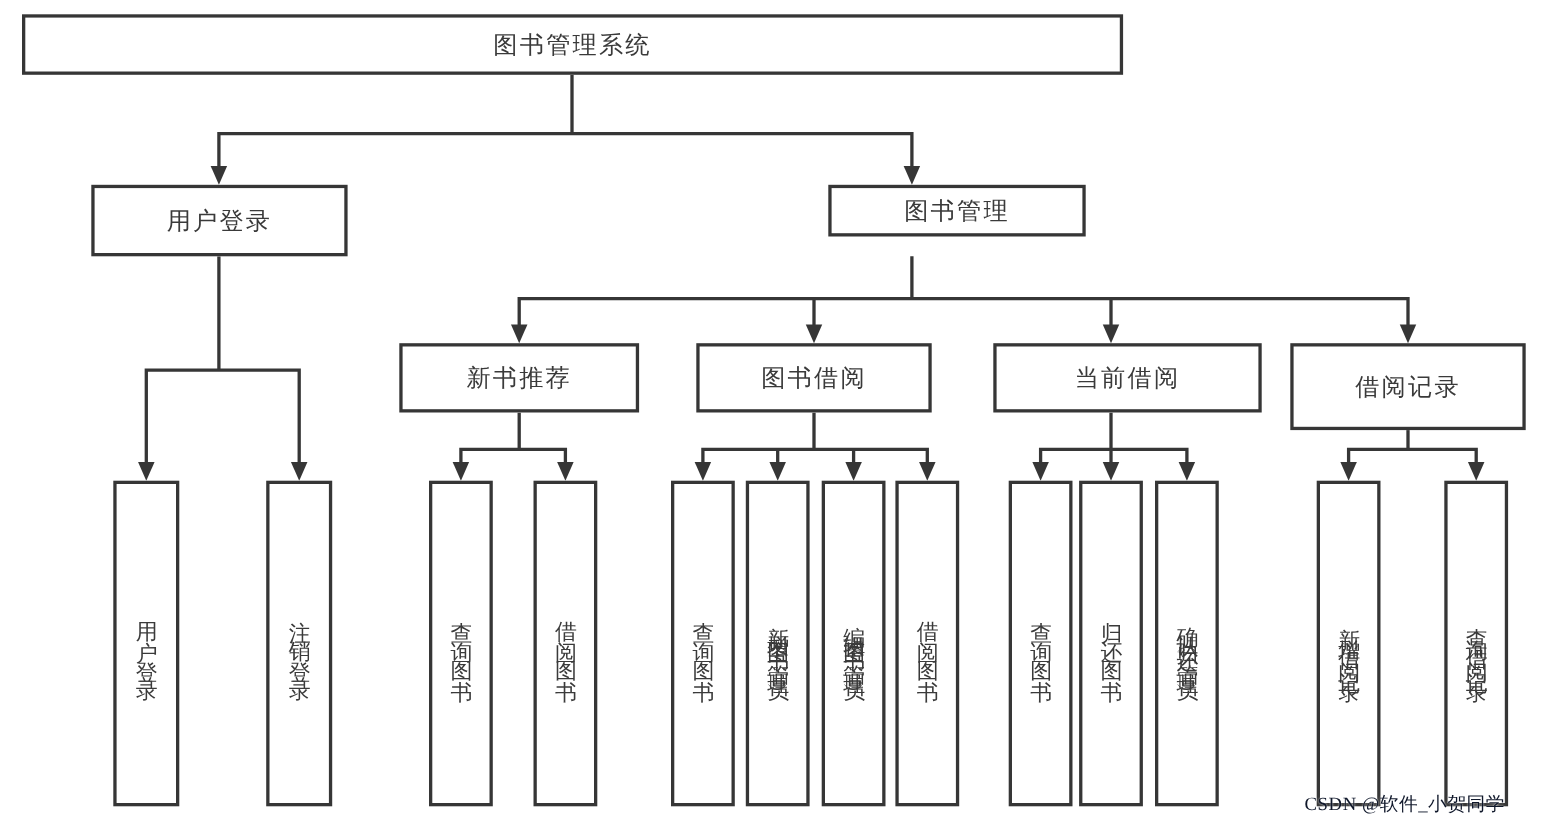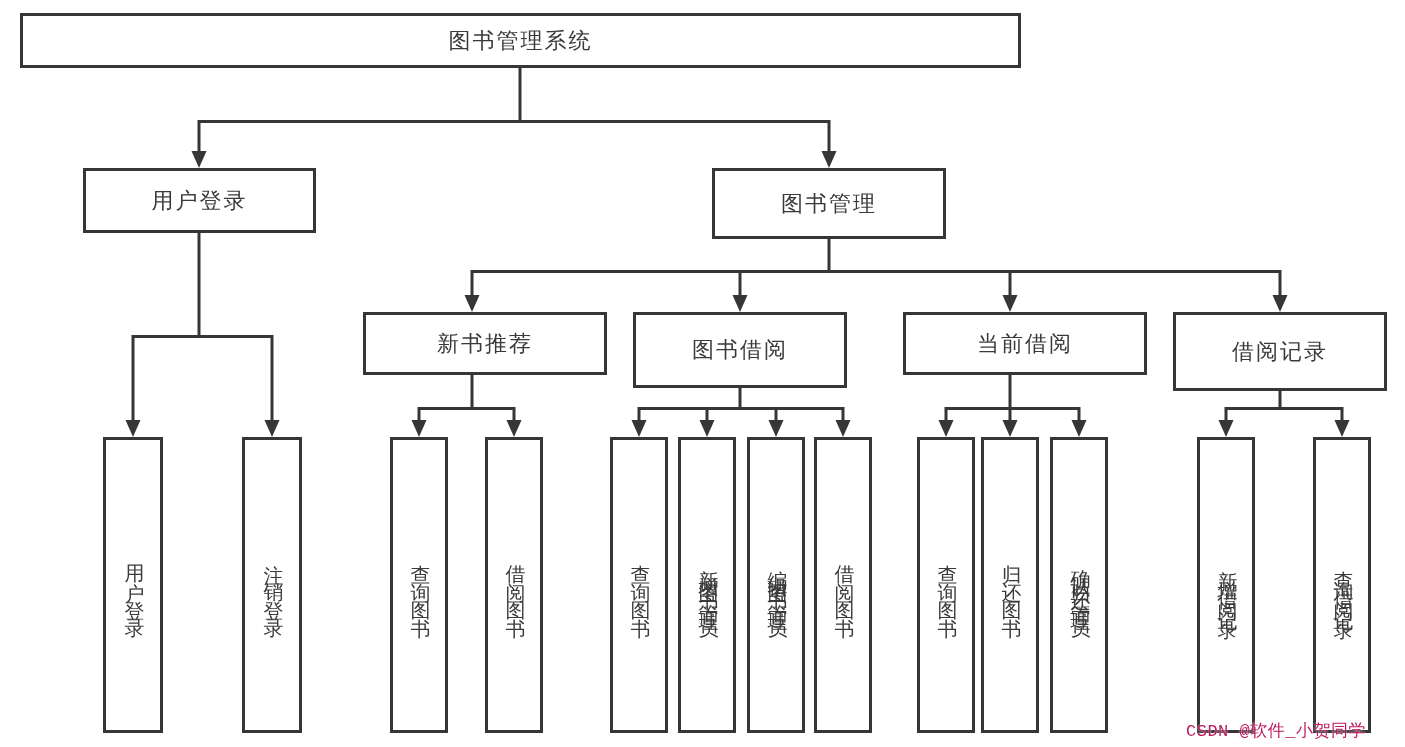--- a/index.html
+++ b/index.html
@@ -6,21 +6,21 @@
     margin: 0;
     padding: 0;
     background: #ffffff;
   }
   .stage {
     position: relative;
     width: 1405px;
     height: 747px;
     background: #ffffff;
     overflow: hidden;
-    font-family: Liberation Mono, monospace;
+    font-family: Liberation Serif, serif;
     color: #3a3a3a;
   }
   .wires {
     position: absolute;
     left: 0;
     top: 0;
     width: 1405px;
     height: 747px;
   }
   .node {
@@ -47,21 +47,21 @@
   }
   .sp4 { letter-spacing: 18px; }
   .sp6 { letter-spacing: 10px; }
   .sp9 { letter-spacing: 7px;  }
   .watermark {
     position: absolute;
     left: 1186px;
     top: 719px;
     font-size: 17px;
     letter-spacing: 0.5px;
-    color: #be185d;
+    color: #0f172a;
     text-shadow: 0 0 2px #ffffff;
     white-space: nowrap;
   }
 </style>
 </head>
 <body>
 
 <div class="stage">
 
   <svg class="wires" viewBox="0 0 1405 747" xmlns="http://www.w3.org/2000/svg">
@@ -93,24 +93,24 @@
       <polygon points="1002.5,420 1017.5,420 1010,437"></polygon>
       <polygon points="1071.5,420 1086.5,420 1079,437"></polygon>
       <polygon points="1218.5,420 1233.5,420 1226,437"></polygon>
       <polygon points="1334.5,420 1349.5,420 1342,437"></polygon>
     </g>
   </svg>
 
   <div class="node head" style="left:20px; top:13px; width:1001px; height:55px;">图书管理系统</div>
 
   <div class="node head" style="left:83px; top:168px; width:233px; height:65px;">用户登录</div>
-  <div class="node head" style="left:712px; top:168px; width:234px; height:71px;">图书管理</div>
+  <div class="node head" style="left:753px; top:168px; width:234px; height:47px;">图书管理</div>
 
-  <div class="node head" style="left:363px; top:312px; width:244px; height:63px;">新书推荐</div>
-  <div class="node head" style="left:633px; top:312px; width:214px; height:76px;">图书借阅</div>
+  <div class="node head" style="left:363px; top:312px; width:218px; height:63px;">新书推荐</div>
+  <div class="node head" style="left:633px; top:312px; width:214px; height:63px;">图书借阅</div>
   <div class="node head" style="left:903px; top:312px; width:244px; height:63px;">当前借阅</div>
   <div class="node head" style="left:1173px; top:312px; width:214px; height:79px;">借阅记录</div>
 
   <div class="node leaf sp4" style="left:103px; top:437px; width:60px; height:296px;">用户登录</div>
   <div class="node leaf sp4" style="left:242px; top:437px; width:60px; height:296px;">注销登录</div>
 
   <div class="node leaf sp4" style="left:390px; top:437px; width:58px; height:296px;">查询图书</div>
   <div class="node leaf sp4" style="left:485px; top:437px; width:58px; height:296px;">借阅图书</div>
 
   <div class="node leaf sp4" style="left:610px; top:437px; width:58px; height:296px;">查询图书</div>

